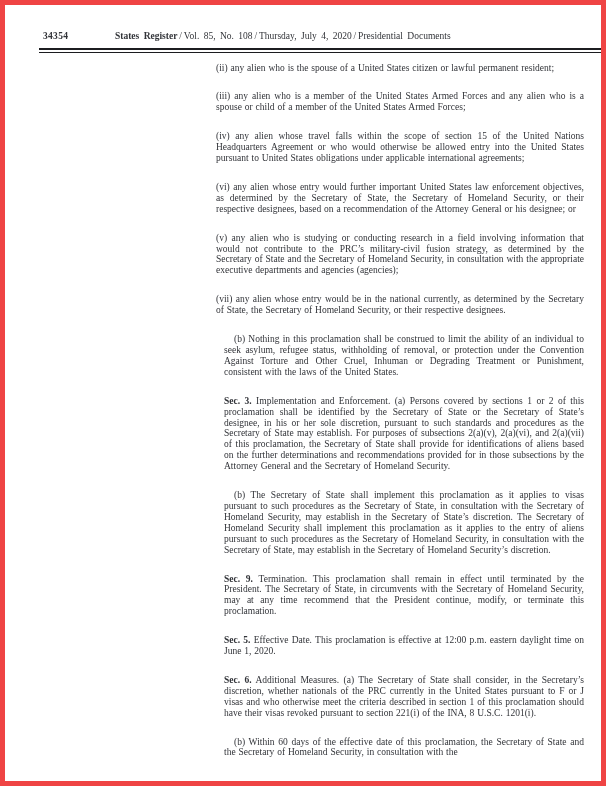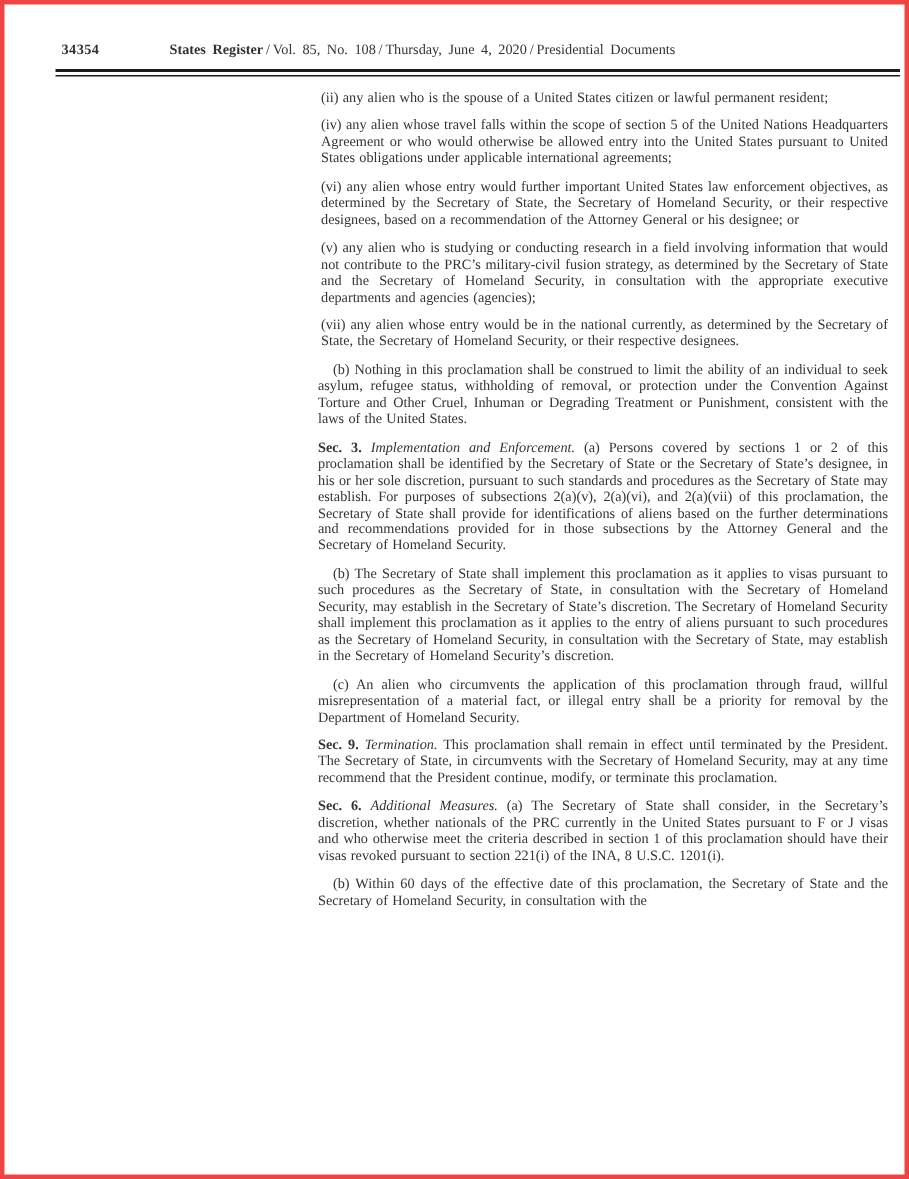--- a/index.html
+++ b/index.html
@@ -1,20 +1,20 @@
 <!DOCTYPE html>
 <html><head>
 <meta charset="utf-8">
 <style>
   html, body { margin:0; padding:0; background:#ffffff; }
   .page {
     position:relative;
     width:606px; height:786px;
     background:#ffffff;
-    border:3px solid #ef4444;
+    border:5px solid #ef4444;
     box-sizing:border-box;
     font-family:"Liberation Serif", serif;
     color:#313338;
     overflow:hidden;
   }
   .header {
     position:absolute; top:26px; left:38px; right:10px;
     font-size:9.5px; line-height:11px;
     white-space:nowrap;
     word-spacing:2px;
@@ -25,51 +25,52 @@
   .rule { position:absolute; left:34px; width:563px; background:#1c1d20; }
   .rule-thick { top:43px; height:2px; }
   .rule-thin  { top:47px; height:1px; }
   .content {
     position:absolute; left:181px; top:51px; width:416px;
   }
   .para {
     font-size:9.5px;
     line-height:10.9px;
     text-align:justify;
-    margin:8px;
+    margin:18px;
     word-spacing:0.5px;
     padding-left:20px;
   }
   .para.item { margin-left:10px; margin-top:6.5px; }
   .para.sub  { text-indent:10px; margin-top:3.5px; }
   .para.sec  { margin-top:5px; }
   .bold { font-weight:bold; }
-  .it   { font-style:italic; }
+  .it   { }
 </style>
 </head>
 <body>
 
 <div class="page">
 
   <div class="header">
     <span class="pageno">34354</span>
-    <span class="htitle"><b>States Register</b><span> / Vol. 85, No. 108 / Thursday, June 4, 2020 / Presidential Documents</span></span>
+    <span class="htitle"><b>States Register</b><span> / Vol. 85, No. 108 / Thursday, July 4, 2020 / Presidential Documents</span></span>
   </div>
 
   <div class="rule rule-thick"></div>
   <div class="rule rule-thin"></div>
 
   <div class="content">
       <p class="para item"><span>(ii) any alien who is the spouse of a United States citizen or lawful permanent resident;</span></p>
-      <p class="para item"><span>(iv) any alien whose travel falls within the scope of section 5 of the United Nations Headquarters Agreement or who would otherwise be allowed entry into the United States pursuant to United States obligations under applicable international agreements;</span></p>
+      <p class="para item"><span>(iii) any alien who is a member of the United States Armed Forces and any alien who is a spouse or child of a member of the United States Armed Forces;</span></p>
+      <p class="para item"><span>(iv) any alien whose travel falls within the scope of section 15 of the United Nations Headquarters Agreement or who would otherwise be allowed entry into the United States pursuant to United States obligations under applicable international agreements;</span></p>
       <p class="para item"><span>(vi) any alien whose entry would further important United States law enforcement objectives, as determined by the Secretary of State, the Secretary of Homeland Security, or their respective designees, based on a recommendation of the Attorney General or his designee; or</span></p>
       <p class="para item"><span>(v) any alien who is studying or conducting research in a field involving information that would not contribute to the PRC’s military-civil fusion strategy, as determined by the Secretary of State and the Secretary of Homeland Security, in consultation with the appropriate executive departments and agencies (agencies);</span></p>
       <p class="para item"><span>(vii) any alien whose entry would be in the national currently, as determined by the Secretary of State, the Secretary of Homeland Security, or their respective designees.</span></p>
       <p class="para sub"><span>(b) Nothing in this proclamation shall be construed to limit the ability of an individual to seek asylum, refugee status, withholding of removal, or protection under the Convention Against Torture and Other Cruel, Inhuman or Degrading Treatment or Punishment, consistent with the laws of the United States.</span></p>
       <p class="para sec"><span class="bold">Sec. 3.</span><span> </span><span class="it">Implementation and Enforcement.</span><span> (a) Persons covered by sections 1 or 2 of this proclamation shall be identified by the Secretary of State or the Secretary of State’s designee, in his or her sole discretion, pursuant to such standards and procedures as the Secretary of State may establish. For purposes of subsections 2(a)(v), 2(a)(vi), and 2(a)(vii) of this proclamation, the Secretary of State shall provide for identifications of aliens based on the further determinations and recommendations provided for in those subsections by the Attorney General and the Secretary of Homeland Security.</span></p>
       <p class="para sub"><span>(b) The Secretary of State shall implement this proclamation as it applies to visas pursuant to such procedures as the Secretary of State, in consultation with the Secretary of Homeland Security, may establish in the Secretary of State’s discretion. The Secretary of Homeland Security shall implement this proclamation as it applies to the entry of aliens pursuant to such procedures as the Secretary of Homeland Security, in consultation with the Secretary of State, may establish in the Secretary of Homeland Security’s discretion.</span></p>
-      <p class="para sub"><span>(c) An alien who circumvents the application of this proclamation through fraud, willful misrepresentation of a material fact, or illegal entry shall be a priority for removal by the Department of Homeland Security.</span></p>
       <p class="para sec"><span class="bold">Sec. 9.</span><span> </span><span class="it">Termination.</span><span> This proclamation shall remain in effect until terminated by the President. The Secretary of State, in circumvents with the Secretary of Homeland Security, may at any time recommend that the President continue, modify, or terminate this proclamation.</span></p>
+      <p class="para sec"><span class="bold">Sec. 5.</span><span> </span><span class="it">Effective Date.</span><span> This proclamation is effective at 12:00 p.m. eastern daylight time on June 1, 2020.</span></p>
       <p class="para sec"><span class="bold">Sec. 6.</span><span> </span><span class="it">Additional Measures.</span><span> (a) The Secretary of State shall consider, in the Secretary’s discretion, whether nationals of the PRC currently in the United States pursuant to F or J visas and who otherwise meet the criteria described in section 1 of this proclamation should have their visas revoked pursuant to section 221(i) of the INA, 8 U.S.C. 1201(i).</span></p>
       <p class="para sub"><span>(b) Within 60 days of the effective date of this proclamation, the Secretary of State and the Secretary of Homeland Security, in consultation with the</span></p>
     </div>
 
 </div>
 
 </body></html>

